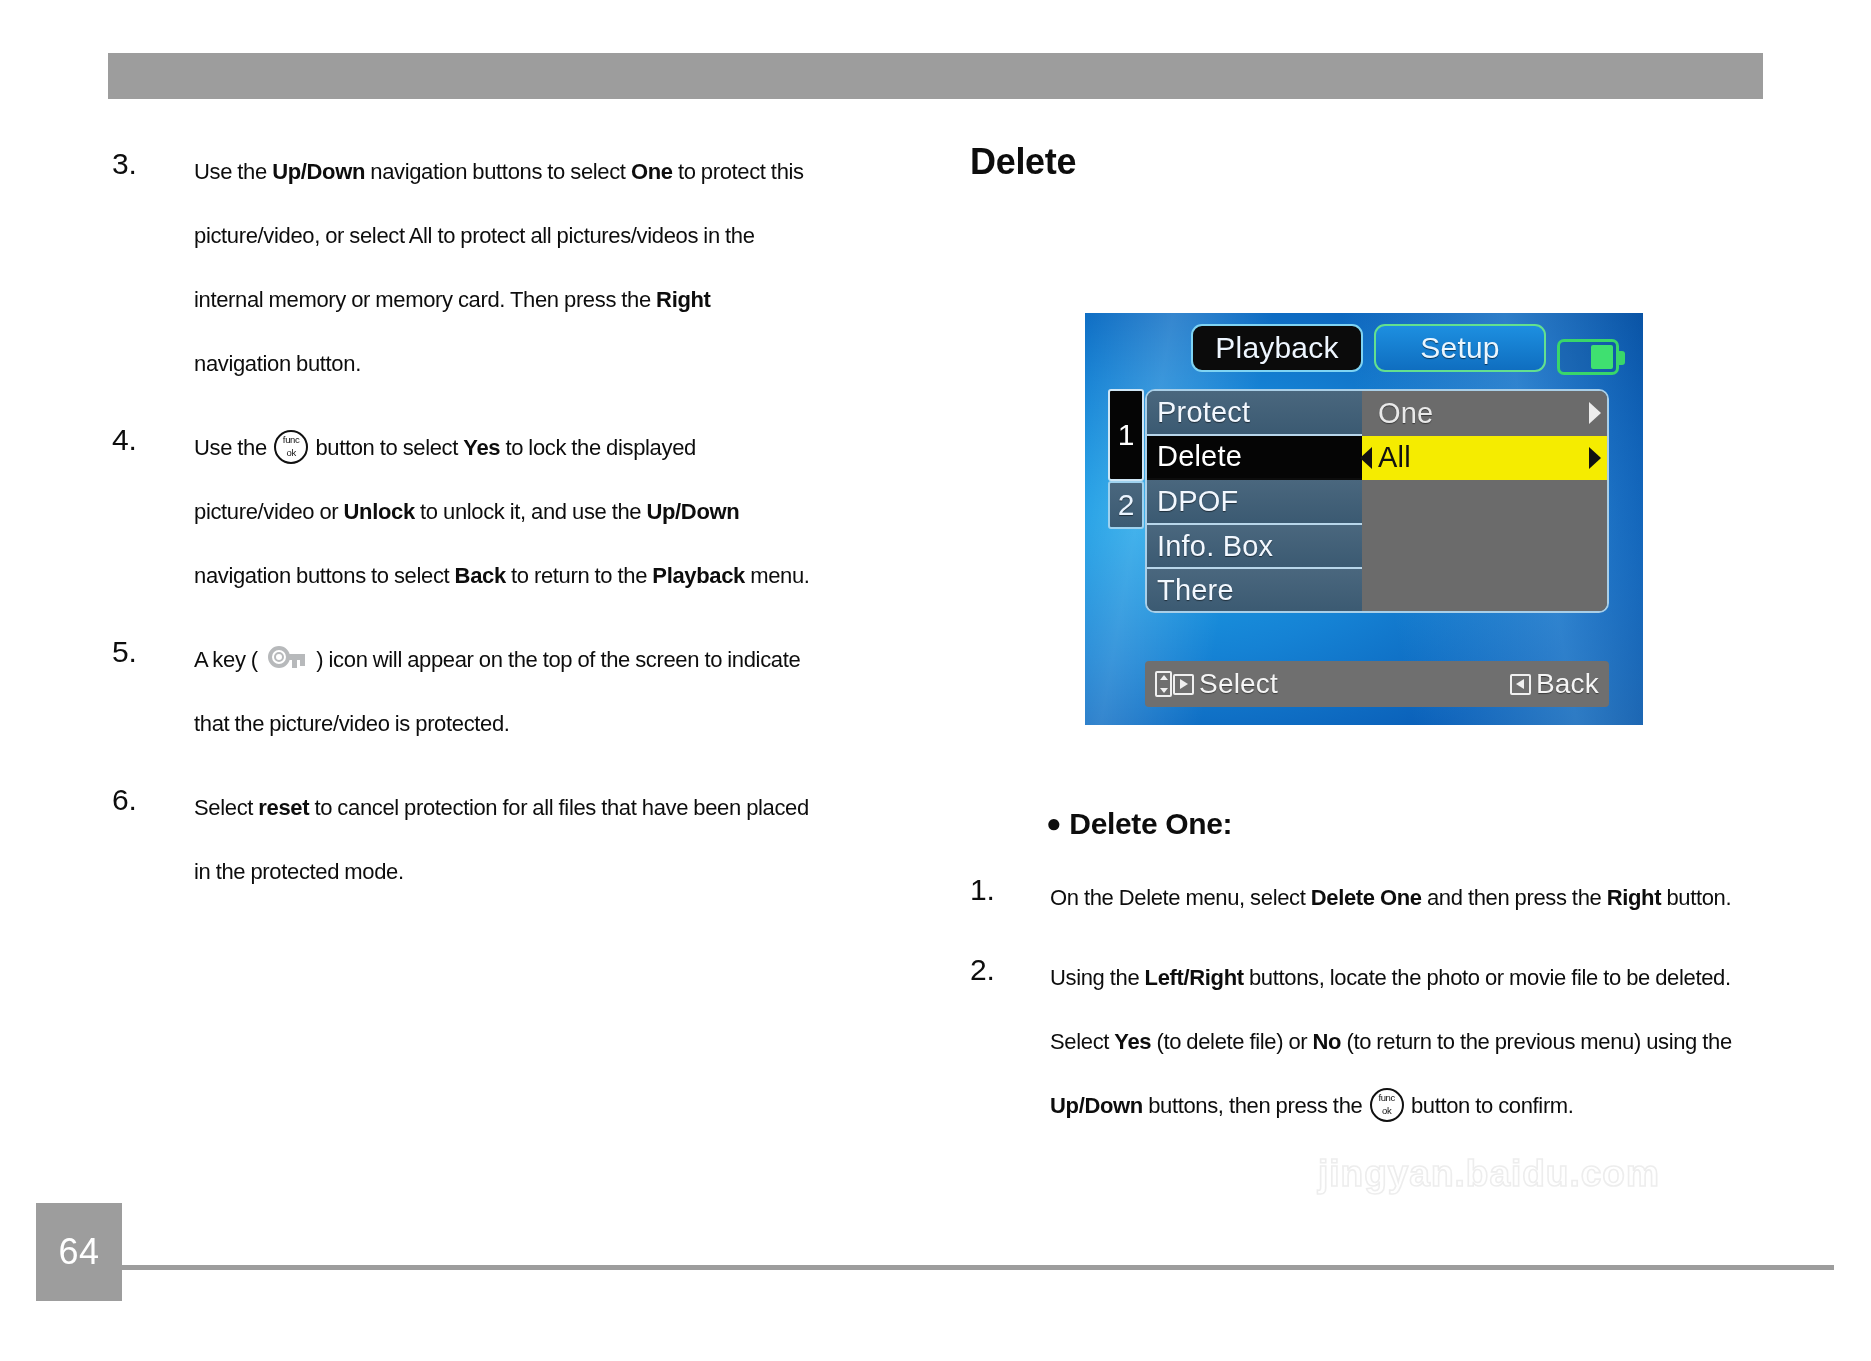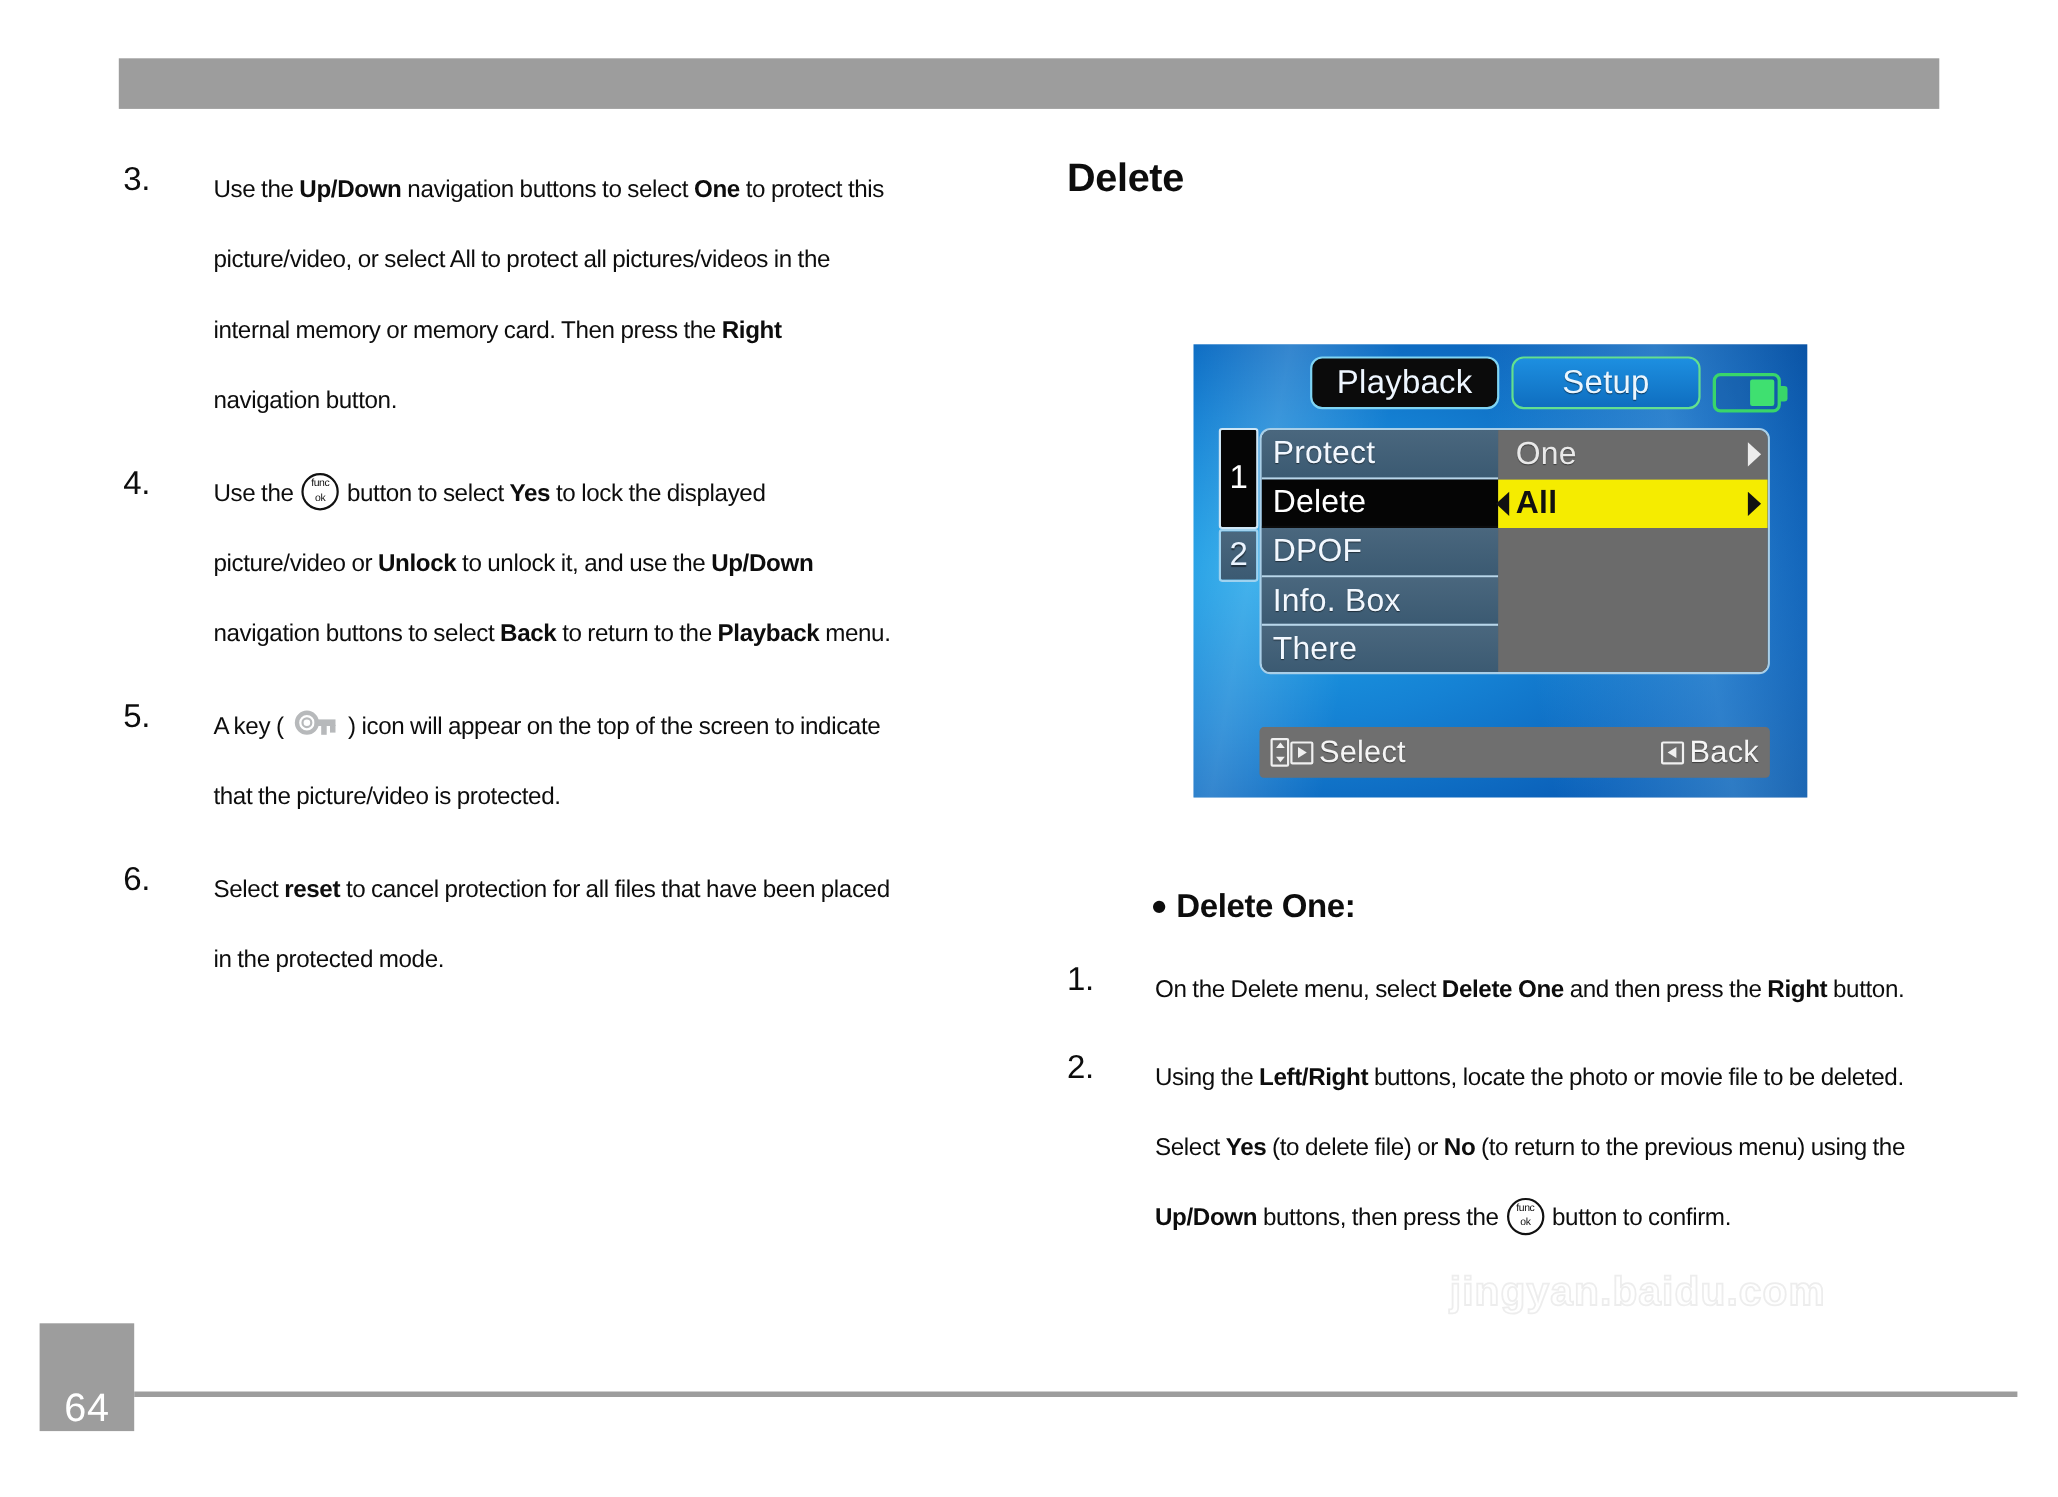--- a/index.html
+++ b/index.html
@@ -202,21 +202,21 @@
     height:44.6px;box-sizing:border-box;
     display:flex;align-items:center;
     padding-left:16px;
     font-family:"Liberation Sans", sans-serif;
     font-size:29px;color:#e9e9e9;
     letter-spacing:0.2px;
     text-shadow:0 1px 1px rgba(0,0,0,0.45);
     position:relative;
   }
   .srow.hl{
-    background:#f5ec00;color:#111;text-shadow:none;font-weight:bold;
+    background:#f5ec00;color:#111;text-shadow:none;
   }
   .arrow-r{
     position:absolute;right:6px;top:50%;transform:translateY(-50%);
     width:0;height:0;border-top:11px solid transparent;
     border-bottom:11px solid transparent;border-left:12px solid #ececec;
   }
   .srow.hl .arrow-r{border-left-color:#111;}
   .arrow-l{
     position:absolute;left:-2px;top:50%;transform:translateY(-50%);
     width:0;height:0;border-top:11px solid transparent;
@@ -288,21 +288,21 @@
   .ico-left::after{
     content:"";position:absolute;right:5px;top:50%;transform:translateY(-50%);
     width:0;height:0;border-top:5px solid transparent;border-bottom:5px solid transparent;
     border-right:8px solid #f0f0f0;
   }
 
   
   .pagebox{
     position:absolute;left:36px;top:1203px;width:86px;height:98px;
     background:#9d9d9d;
-    display:flex;align-items:flex-end;justify-content:center;
+    display:flex;align-items:center;justify-content:center;
   }
   .pagebox span{
     color:#ffffff;font-size:36px;
     font-family:"Liberation Sans", sans-serif;
     letter-spacing:0.5px;
   }
   .footer-rule{
     position:absolute;left:122px;top:1265px;width:1712px;height:5px;
     background:#9d9d9d;
   }

